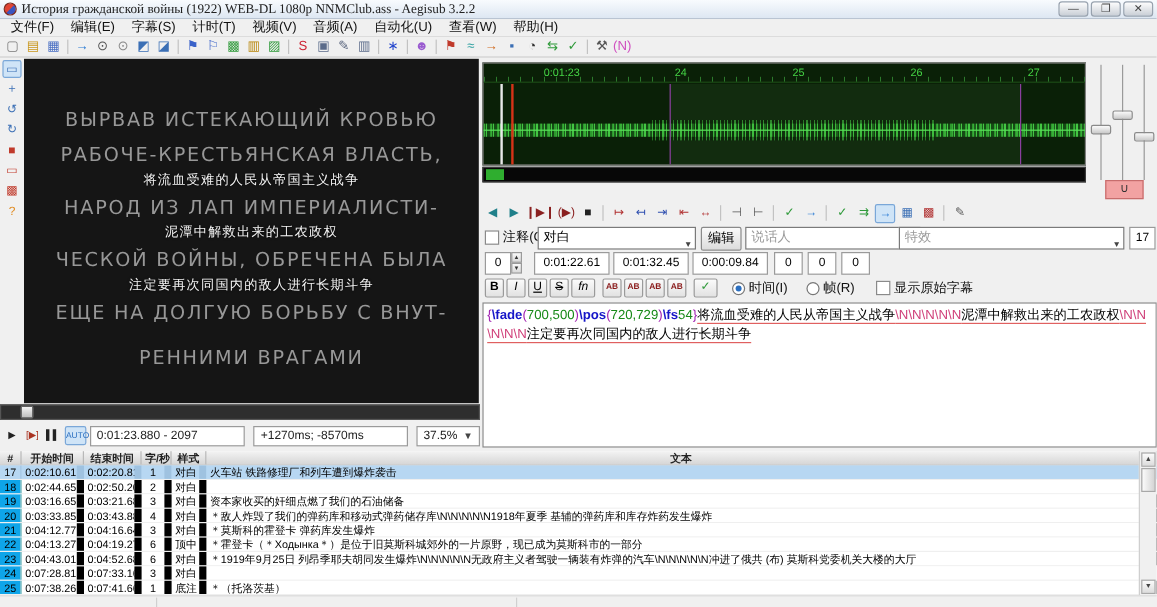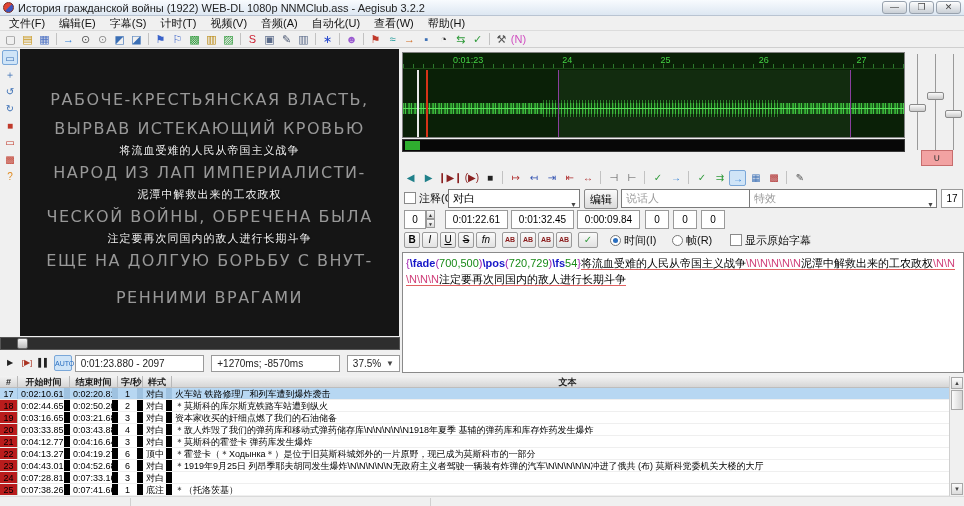--- a/index.html
+++ b/index.html
@@ -3,21 +3,21 @@
 <meta charset="utf-8">
 <style>
   * { margin:0; padding:0; box-sizing:border-box; }
   html,body { width:964px; height:506px; overflow:hidden; }
   body { font-family:"Liberation Sans","DejaVu Sans",sans-serif; font-size:11px; background:#f0f0f0; position:relative; color:#000; }
   .abs { position:absolute; }
 
   
   #titlebar { left:0; top:0; width:964px; height:16px; background:linear-gradient(#f8fbfe,#dde7f2); border-bottom:1px solid #b9c4d2; display:flex; align-items:center; padding-left:3px; }
   #app-icon { width:11px; height:11px; border-radius:50%; background:linear-gradient(135deg,#e04434 48%,#3b55c0 52%); border:1px solid #7a2a1f; margin-right:4px; flex:0 0 auto; }
-  #title-text { font-size:11px; color:#222; white-space:nowrap; }
+  #title-text { font-size:11px; color:#222; white-space:nowrap;font-family:Liberation Serif, serif; }
   #win-btns { position:absolute; right:3px; top:1px; display:flex; gap:2px; }
   .wbtn { width:25px; height:13px; border:1px solid #98a2ae; border-radius:3px; background:linear-gradient(#fdfdfd,#c9cfd6); font-size:9px; line-height:11px; text-align:center; color:#444; }
 
   
   #menubar { left:0; top:16px; width:964px; height:15px; background:#f0f0f0; border-bottom:1px solid #dcdcdc; display:flex; align-items:center; padding-left:2px; }
   .mitem { padding:0 7px; font-size:11px; line-height:14px; color:#111; }
 
   
   #toolbar { left:0; top:31px; width:964px; height:17px; background:#f0f0f0; border-bottom:1px solid #cfcfcf; display:flex; align-items:center; padding-left:2px; }
   .tbi { width:17px; height:15px; font-size:11px; line-height:15px; text-align:center; }
@@ -95,21 +95,21 @@
   .sg-brace { color:#a020b0; } .sg-tag { color:#1616c8; font-weight:bold; }
   .sg-num { color:#188a18; } .sg-text { color:#000; border-bottom:1px solid #e06060; }
   .sg-br { color:#d0407a; border-bottom:1px solid #e06060; }
 
   
   #grid { left:0; top:376px; width:964px; height:120px; background:#fff; }
   .grow, #ghead { display:flex; height:12px; }
   #ghead { background:linear-gradient(#f3f3f3,#d6d6d6); border-bottom:1px solid #bdbdbd; font-weight:bold; color:#222; }
   .gc { font-size:9px; line-height:12px; padding:0 3px; white-space:nowrap; overflow:hidden; border-right:6px solid #000000; }
   #ghead .gc { border-right:1px solid #b8b8b8; text-align:center; }
-  .gc.num { width:18px; text-align:center; padding:0 1px; background:#b91c1c; border-right:1px solid #b9cfb9; }
+  .gc.num { width:18px; text-align:center; padding:0 1px; background:#0ea5e9; border-right:1px solid #b9cfb9; }
   .gc.start { width:52px; text-align:center; }
   .gc.end { width:48px; text-align:center; }
   .gc.cps { width:25px; text-align:center; }
   .gc.style { width:29px; text-align:center; }
   .gc.text { flex:1; text-align:left; }
   .grow { background:#fff; border-bottom:1px solid #efefef; }
   .grow.sel { background:#b7d7f2; }
   .grow.sel .gc { background:#b7d7f2; border-right-color:#9fc2e0; }
   #gscroll { position:absolute; right:0; top:0; width:15px; height:120px; background:#f0f0f0; border-left:1px solid #cfcfcf; }
   .sarrow { position:absolute; left:1px; width:12px; height:12px; background:linear-gradient(#fbfbfb,#dcdcdc); border:1px solid #a8a8a8; font-size:6px; line-height:11px; text-align:center; color:#444; }
@@ -188,22 +188,22 @@
     <span class="vti" style="color: rgb(59, 111, 181);">↺</span>
     <span class="vti" style="color: rgb(59, 111, 181);">↻</span>
     <span class="vti" style="color: rgb(192, 58, 43);">■</span>
     <span class="vti" style="color: rgb(192, 58, 43);">▭</span>
     <span class="vti" style="color: rgb(192, 58, 43);">▩</span>
     <span class="vti" style="color: rgb(224, 138, 31);">?</span>
   </div>
 
 <div id="video" class="abs">
   <div id="overlay">
+      <div class="ovl ru">ВЫРВАВ ИСТЕКАЮЩИЙ КРОВЬЮ</div>
       <div class="ovl ru">РАБОЧЕ-КРЕСТЬЯНСКАЯ ВЛАСТЬ,</div>
-      <div class="ovl ru">ВЫРВАВ ИСТЕКАЮЩИЙ КРОВЬЮ</div>
       <div class="ovl zh">将流血受难的人民从帝国主义战争</div>
       <div class="ovl ru">НАРОД ИЗ ЛАП ИМПЕРИАЛИСТИ-</div>
       <div class="ovl zh">泥潭中解救出来的工农政权</div>
       <div class="ovl ru">ЧЕСКОЙ ВОЙНЫ, ОБРЕЧЕНА БЫЛА</div>
       <div class="ovl zh">注定要再次同国内的敌人进行长期斗争</div>
       <div class="ovl ru">ЕЩЕ НА ДОЛГУЮ БОРЬБУ С ВНУТ-</div>
       <div class="ovl ru gap">РЕННИМИ ВРАГАМИ</div>
     </div>
 </div>
 
@@ -357,21 +357,20 @@
         <span class="gc cps">1</span>
         <span class="gc style">对白</span>
         <span class="gc text">火车站 铁路修理厂和列车遭到爆炸袭击</span>
       </div>
       <div class="grow">
         <span class="gc num">18</span>
         <span class="gc start">0:02:44.65</span>
         <span class="gc end">0:02:50.20</span>
         <span class="gc cps">2</span>
         <span class="gc style">对白</span>
-        <span class="gc text">＊莫斯科的库尔斯克铁路车站遭到纵火</span>
       </div>
       <div class="grow">
         <span class="gc num">19</span>
         <span class="gc start">0:03:16.65</span>
         <span class="gc end">0:03:21.68</span>
         <span class="gc cps">3</span>
         <span class="gc style">对白</span>
         <span class="gc text">资本家收买的奸细点燃了我们的石油储备</span>
       </div>
       <div class="grow">

